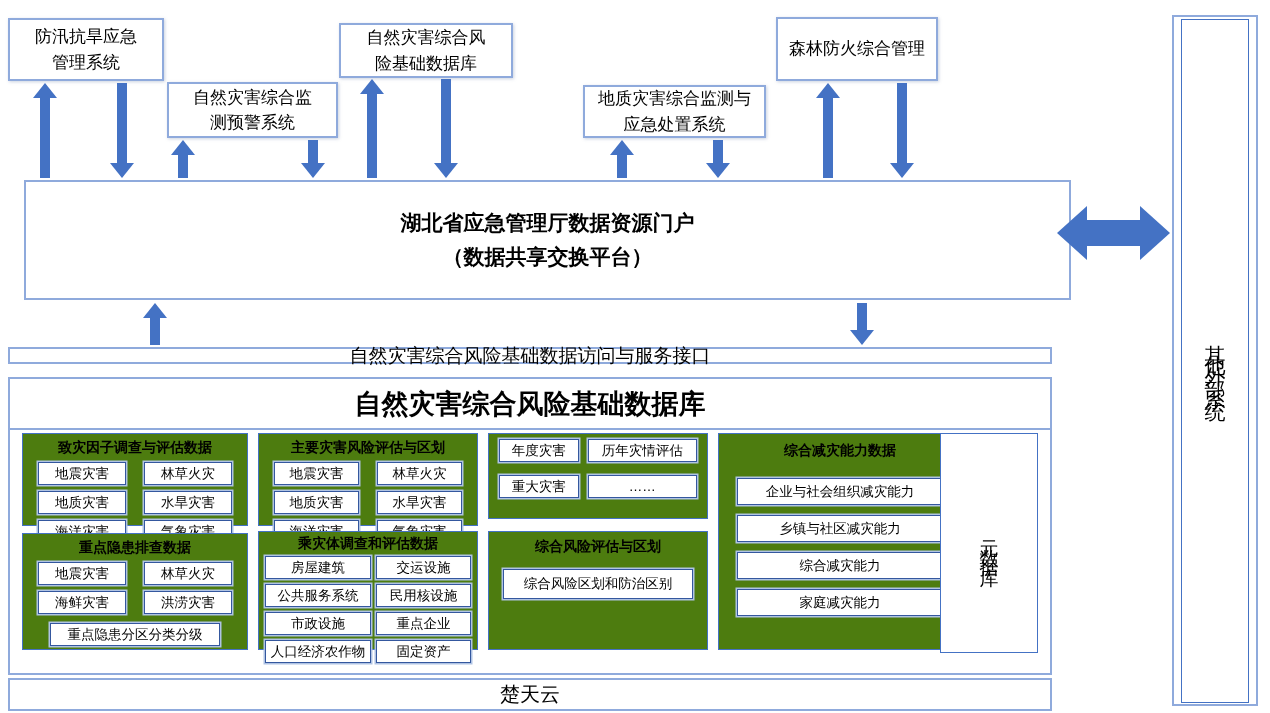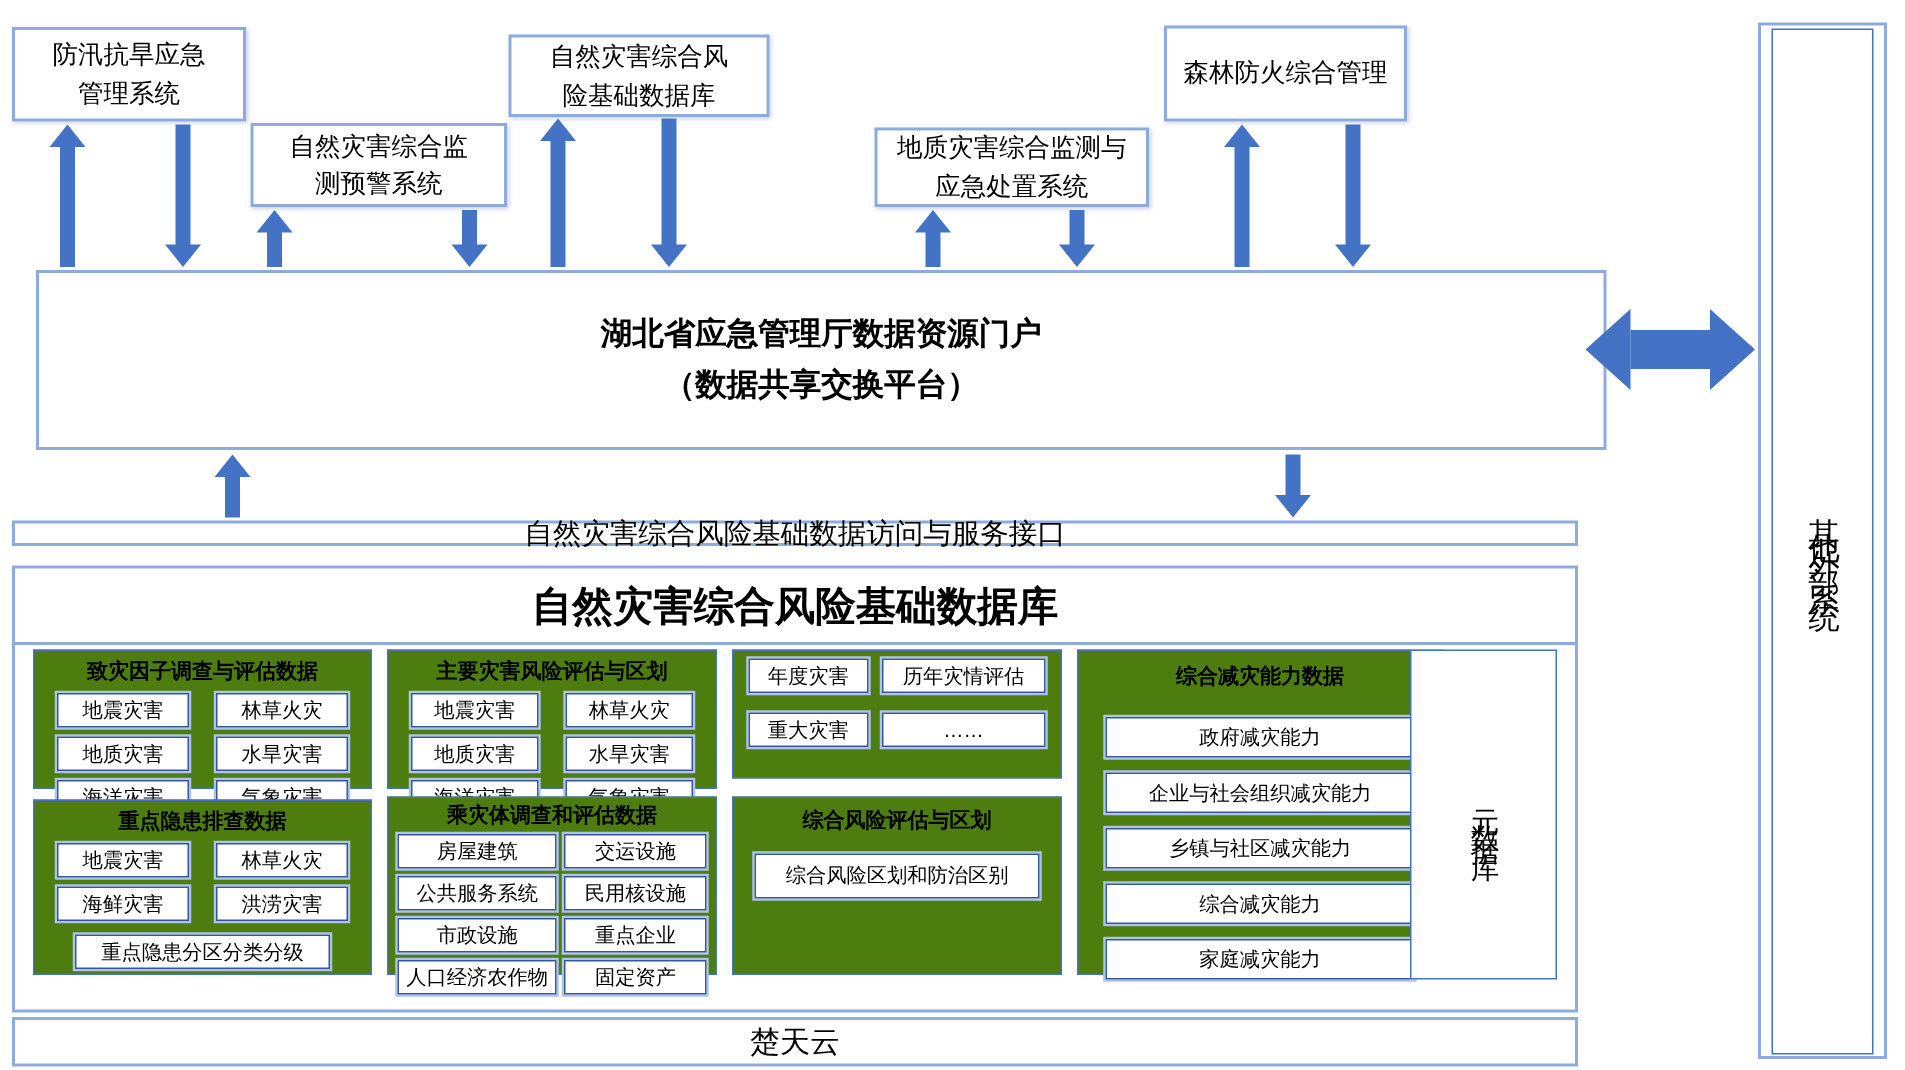--- a/index.html
+++ b/index.html
@@ -195,21 +195,20 @@
       <div class="item">年度灾害</div>
       <div class="item">历年灾情评估</div>
       <div class="item">重大灾害</div>
       <div class="item">……</div>
     </div>
   </div>
 
   <div class="abs group" style="left:718px;top:433px;width:244px;height:217px;">
     <div class="gtitle" style="padding:8px 0 12px;">综合减灾能力数据</div>
     <div class="gitems cols1">
-      <div class="item tall">政府减灾能力</div>
       <div class="item tall">企业与社会组织减灾能力</div>
       <div class="item tall">乡镇与社区减灾能力</div>
       <div class="item tall">综合减灾能力</div>
       <div class="item tall">家庭减灾能力</div>
     </div>
   </div>
 
   <div class="abs group" style="left:22px;top:533px;width:226px;height:117px;">
     <div class="gtitle">重点隐患排查数据</div>
     <div class="gitems cols2">

